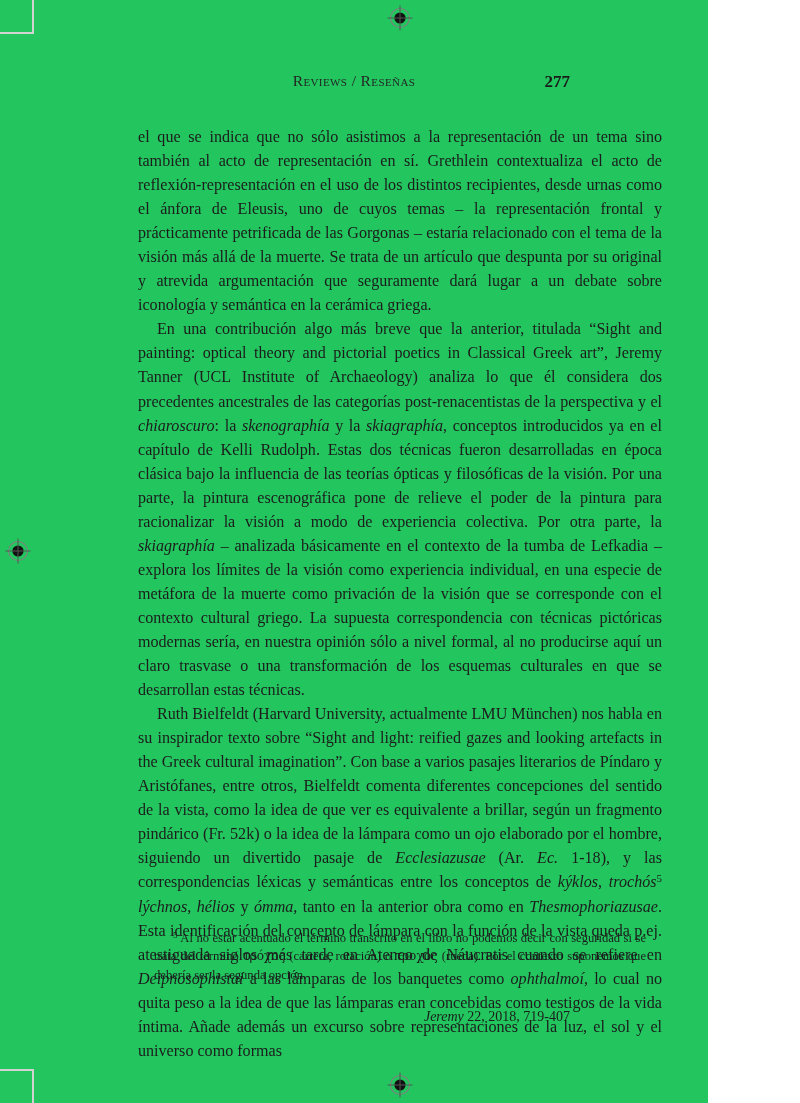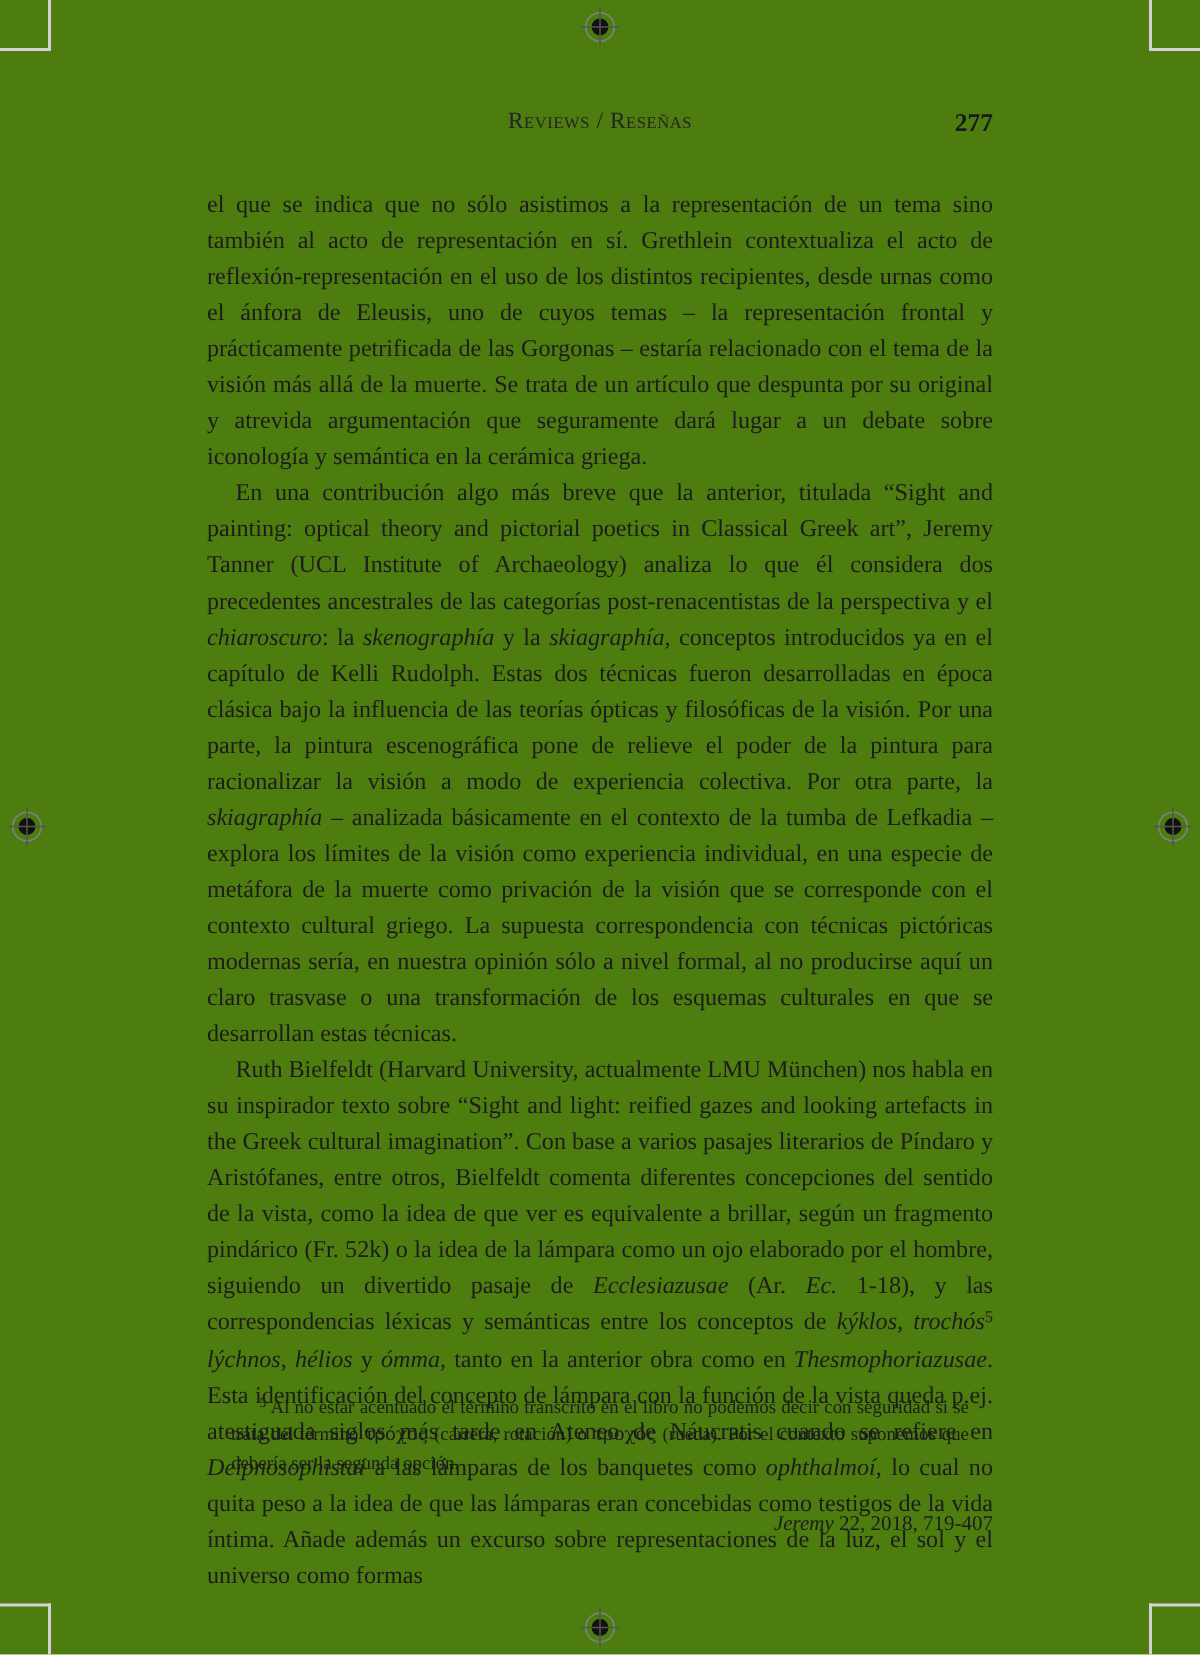--- a/index.html
+++ b/index.html
@@ -6,23 +6,23 @@
     margin: 0;
     padding: 0;
     background: #ffffff;
   }
   body {
     font-family: "Liberation Serif", "DejaVu Serif", serif;
     color: #1a1a1a;
   }
   .page {
     position: relative;
-    width: 800px;
+    width: 708px;
     height: 1103px;
-    background: #4d7c0f;
+    background: #22c55e;
     overflow: hidden;
   }
 
   
   .crop-mark {
     position: absolute;
     background: #d2d2d2;
   }
   .crop-v { width: 2px; height: 74px; }
   .crop-h { width: 74px; height: 2px; }

